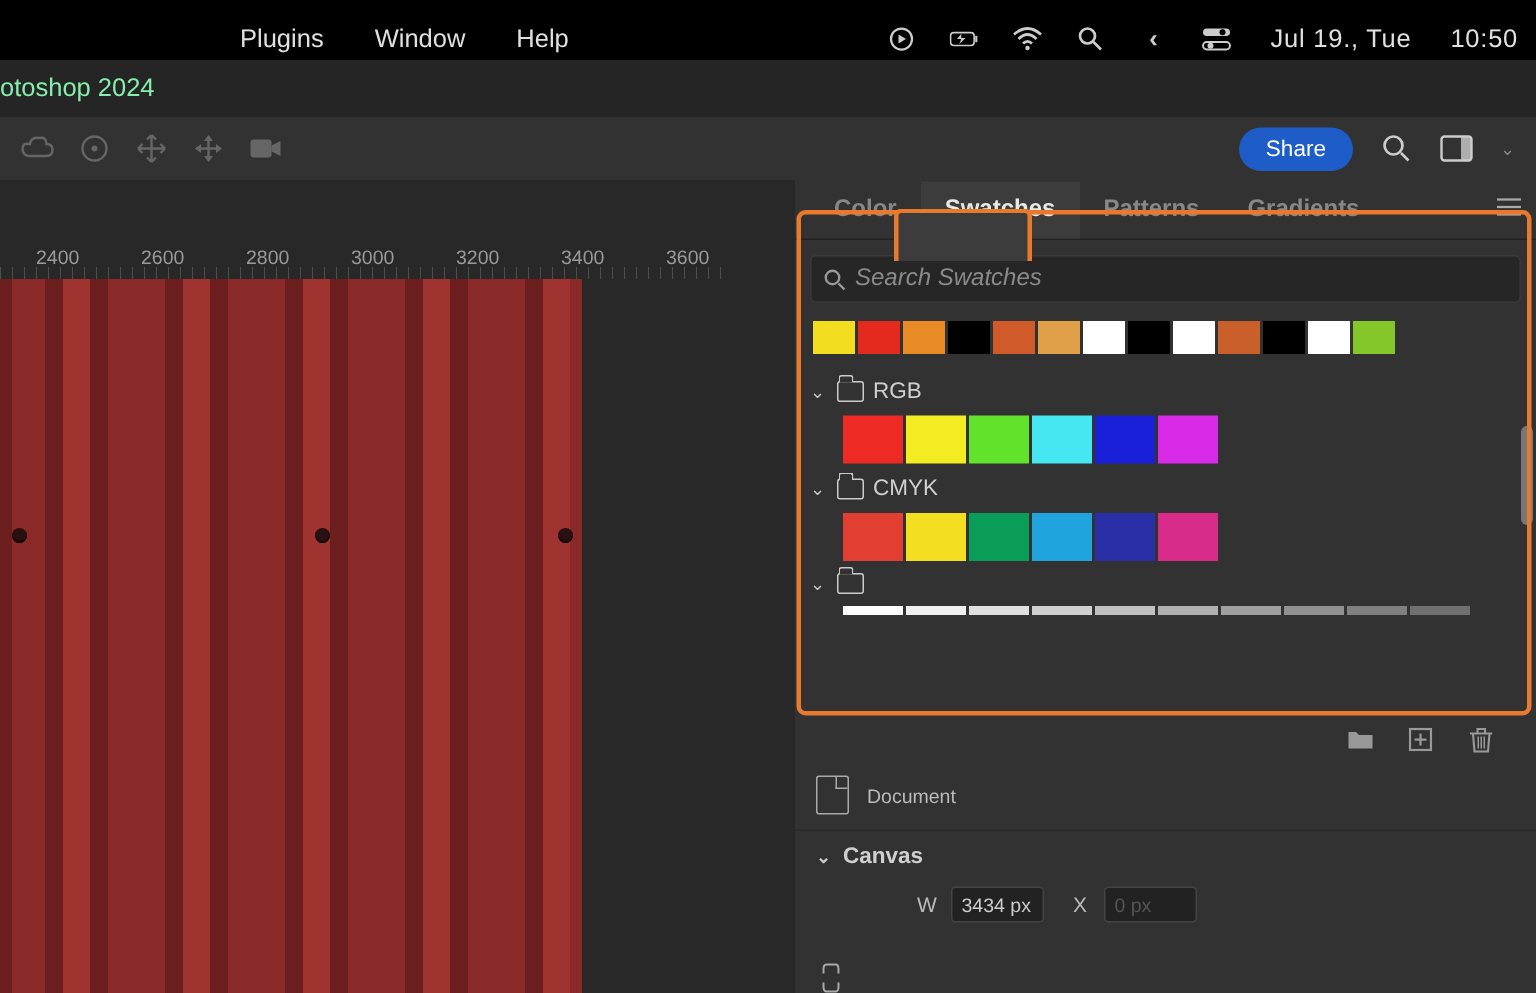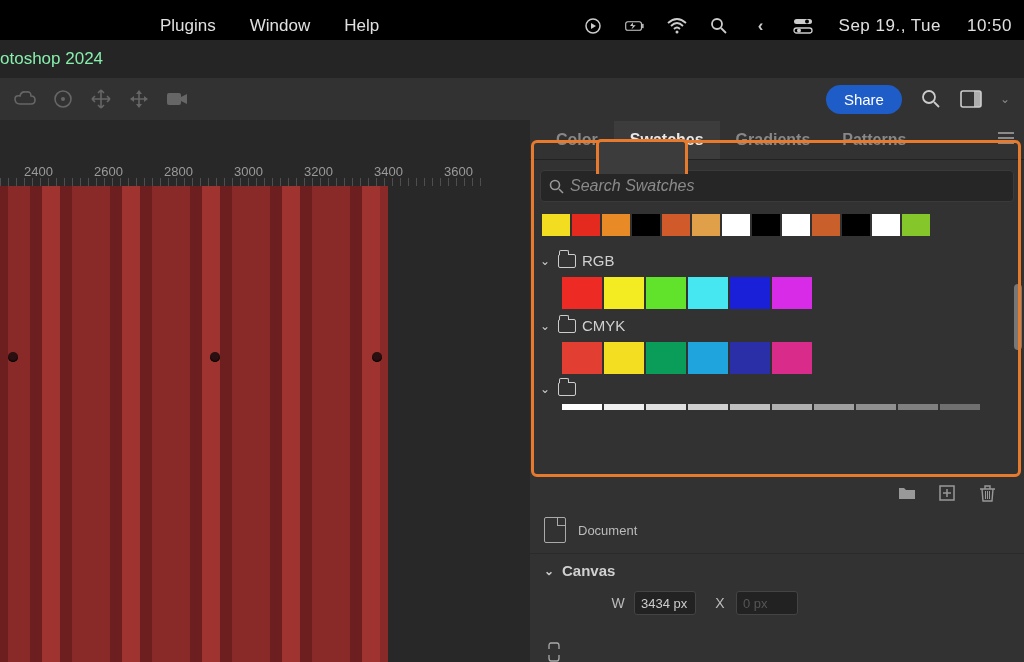--- a/index.html
+++ b/index.html
@@ -274,21 +274,21 @@
       </span>
     <span class="sys-icon" style="font-weight:bold;color:#ccc;">‹</span>
     <span class="sys-icon">
         <svg width="20" height="16" viewBox="0 0 20 16">
           <rect x="1" y="1" width="18" height="5" rx="2.5" fill="#ccc"></rect>
           <rect x="1" y="10" width="18" height="5" rx="2.5" fill="none" stroke="#ccc" stroke-width="1.3"></rect>
           <circle cx="14" cy="3.5" r="2" fill="#000"></circle>
           <circle cx="6" cy="12.5" r="2" fill="#ccc"></circle>
         </svg>
       </span>
-    <span class="clock">Sep 19., Tue</span>
+    <span class="clock">Jul 19., Tue</span>
     <span class="clock">10:50</span>
   </div>
 </div>
 
 <div class="titlebar">
   <span>otoshop 2024</span>
 </div>
 
 <div class="optionbar">
   <div class="opt-icons">
@@ -358,22 +358,22 @@
 <div class="image">
   <div class="rivet" style="top:166px; left:8px"></div>
   <div class="rivet" style="top:166px; left:210px"></div>
   <div class="rivet" style="top:166px; left:372px"></div>
 </div>
 
 <div class="panels">
   <div class="panel-tabs">
     <div class="panel-tab">Color</div>
     <div class="panel-tab active">Swatches</div>
+    <div class="panel-tab">Patterns</div>
     <div class="panel-tab">Gradients</div>
-    <div class="panel-tab">Patterns</div>
     <span class="panel-menu-btn">
         <svg width="16" height="12" viewBox="0 0 16 12">
           <line x1="0" y1="1" x2="16" y2="1" stroke="#aaa" stroke-width="1.5"></line>
           <line x1="0" y1="6" x2="16" y2="6" stroke="#aaa" stroke-width="1.5"></line>
           <line x1="0" y1="11" x2="16" y2="11" stroke="#aaa" stroke-width="1.5"></line>
         </svg>
       </span>
   </div>
 
   <div class="swatches-body">

